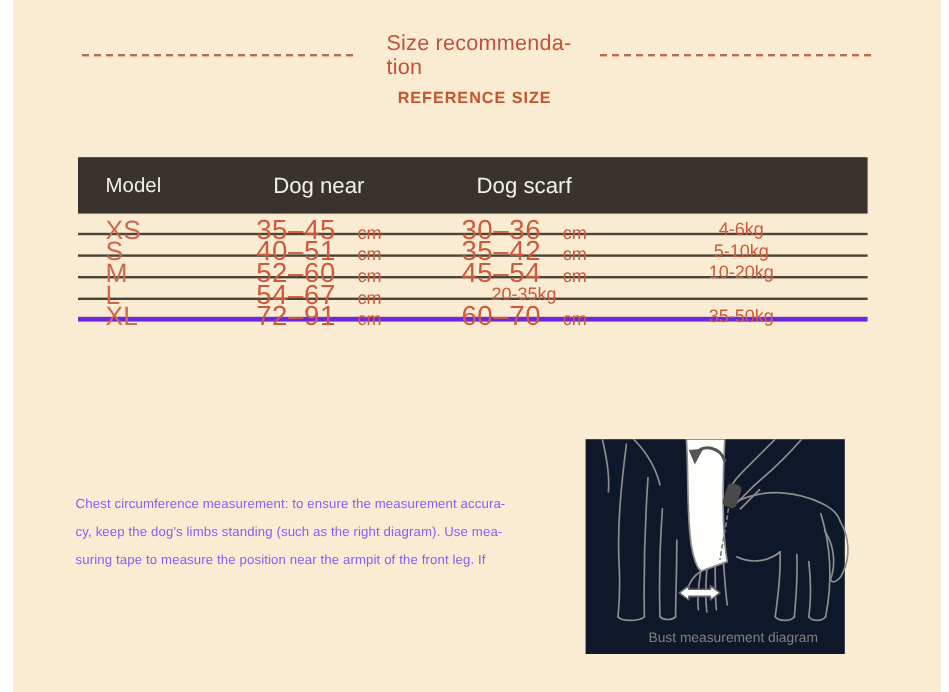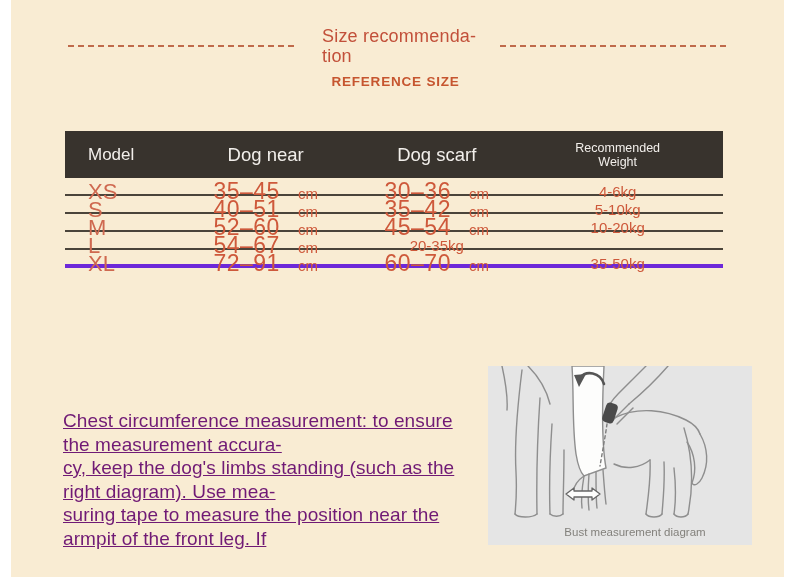--- a/index.html
+++ b/index.html
@@ -48,26 +48,26 @@
   }
   .trow:last-child { border-bottom:4px solid #6d28d9; }
   .trow .c-model { padding-left:23px; font-size:22px; color:#cf6950; }
   .trow .c-bust, .trow .c-scarf { text-align:center; color:#ce593b; white-space:nowrap; }
   .trow .c-bust .num, .trow .c-scarf .num { font-size:23px; letter-spacing:0.5px; }
   .trow .unit { font-size:15px; margin-left:18px;text-align:center; }
   .trow .c-weight { text-align:center; font-size:15px; color:#ce593b; }
   
   .note {
     position:absolute; left:63px; top:409px; width:420px;
-    color:#701a75; font-size:19px; line-height:23.5px; letter-spacing:0.1px;text-decoration:underline;
+    color:#8b5cf6; font-size:11px; line-height:23.5px; letter-spacing:0.1px;
   }
   
   .diagram-box {
-    position:absolute; left:488px; top:366px; width:264px; height:179px;
-    background:#e5e5e5;
+    position:absolute; left:488px; top:366px; width:216px; height:179px;
+    background:#0f172a;
   }
   .diagram-caption {
     position:absolute; left:36px; right:6px; bottom:7px;
     text-align:center; color:#83817c; font-size:11.5px;
   }
 </style>
 </head>
 <body>
 
 <div class="panel"></div>
@@ -78,24 +78,20 @@
   <div>tion</div>
 </div>
 <div class="dash right"></div>
 <div class="subtitle">REFERENCE SIZE</div>
 
 <div class="size-table">
   <div class="thead">
     <div class="c-model">Model</div>
     <div class="c-bust">Dog near</div>
     <div class="c-scarf">Dog scarf</div>
-    <div class="c-weight">
-      <div>Recommended</div>
-      <div>Weight</div>
-    </div>
   </div>
 
   <div class="trow">
     <div class="c-model">XS</div>
     <div class="c-bust"><span class="num">35–45</span><span class="unit">cm</span></div>
     <div class="c-scarf"><span class="num">30–36</span><span class="unit">cm</span></div>
     <div class="c-weight">4-6kg</div>
   </div>
 
   <div class="trow">

